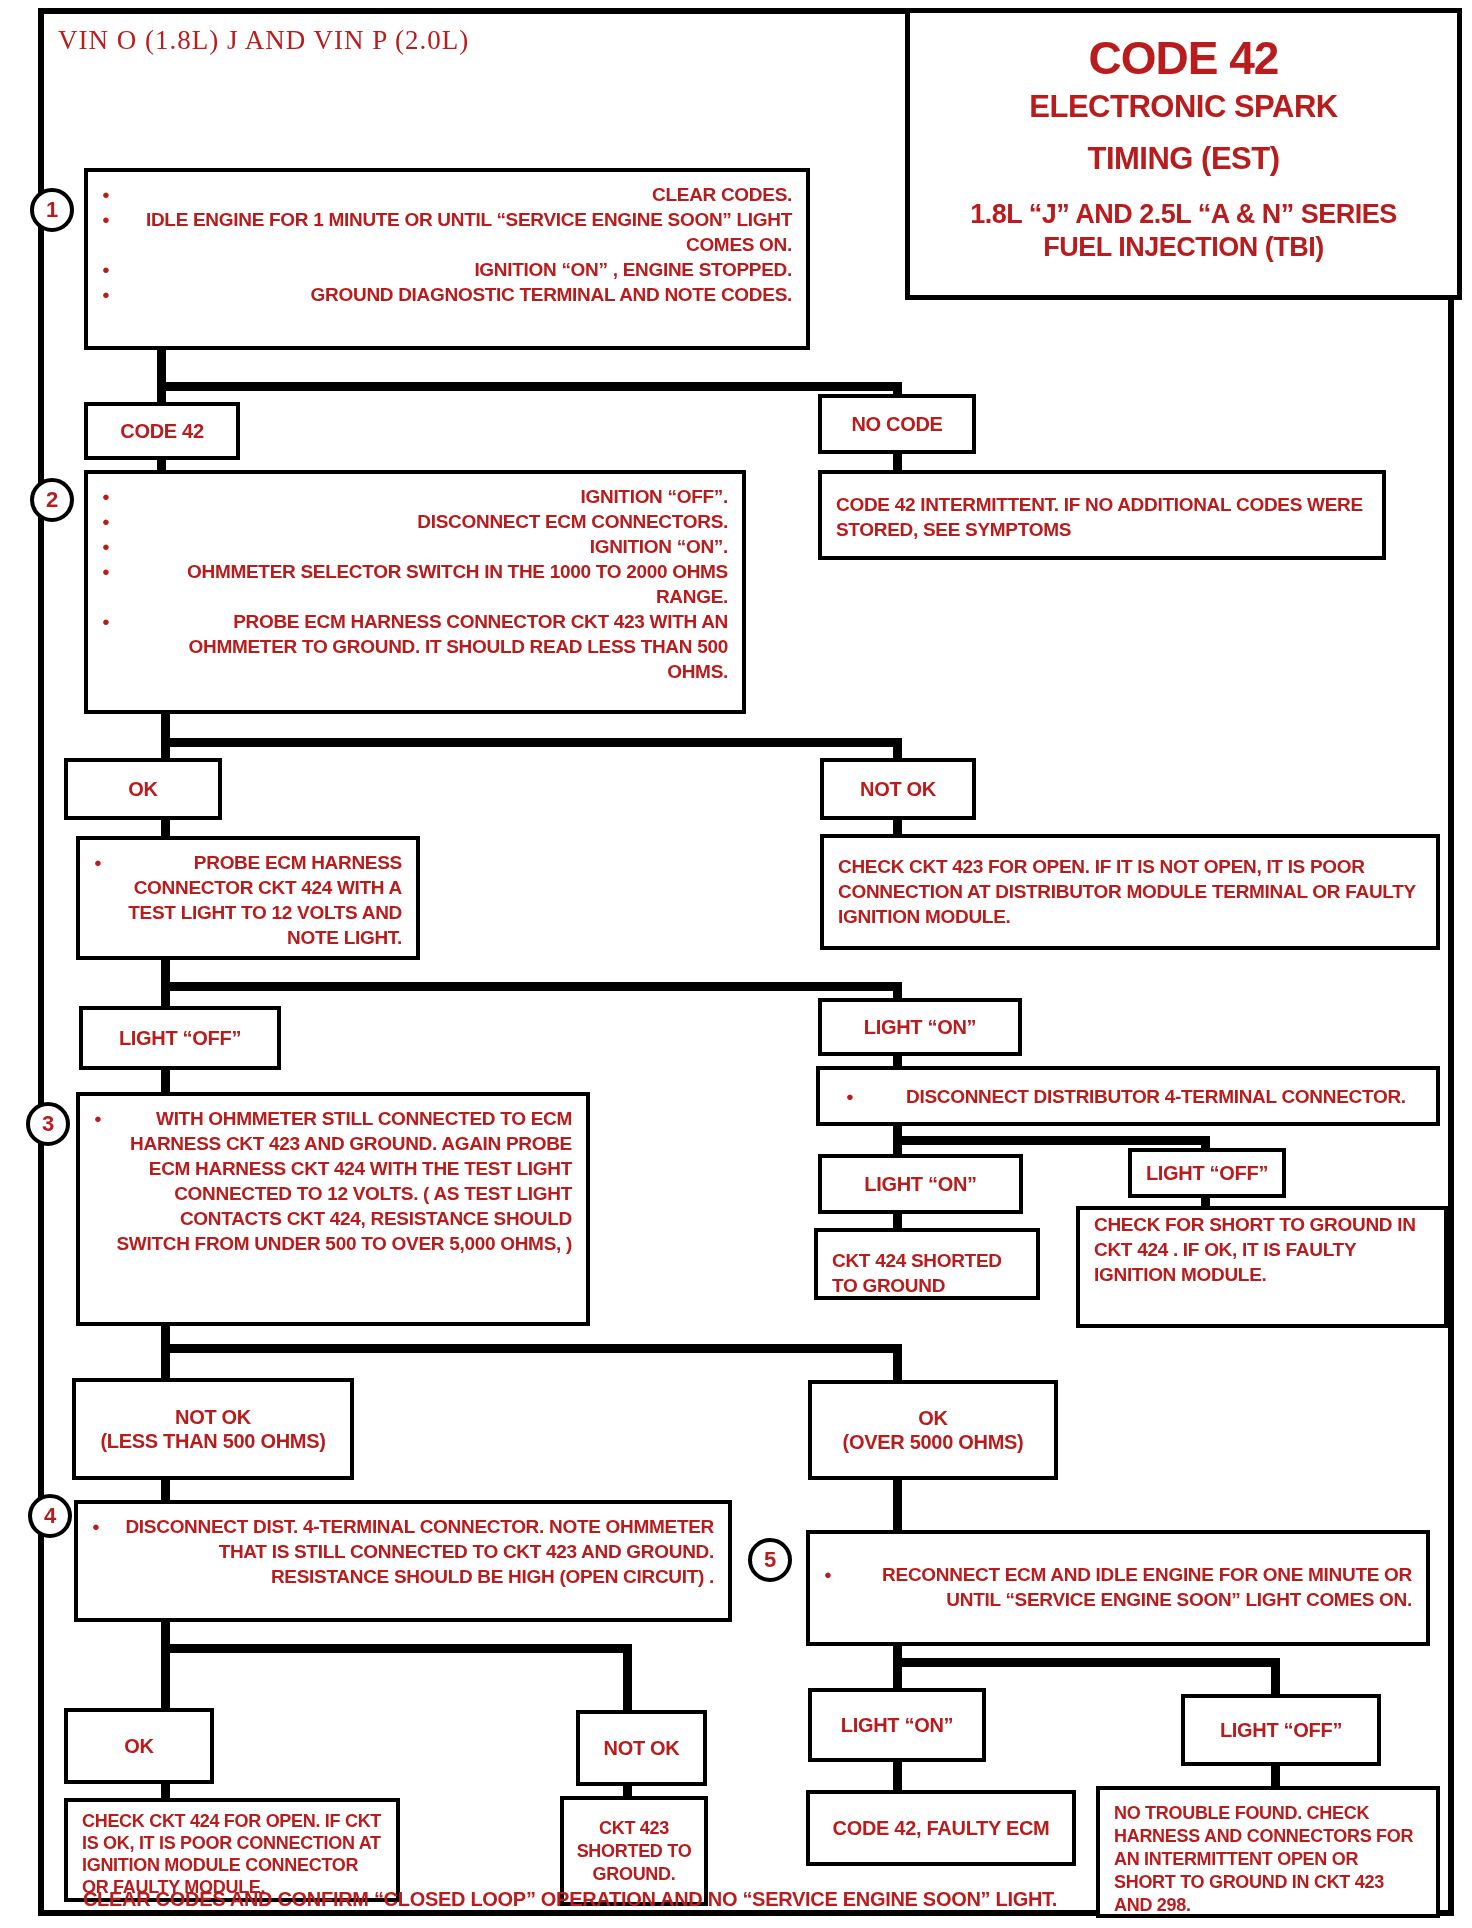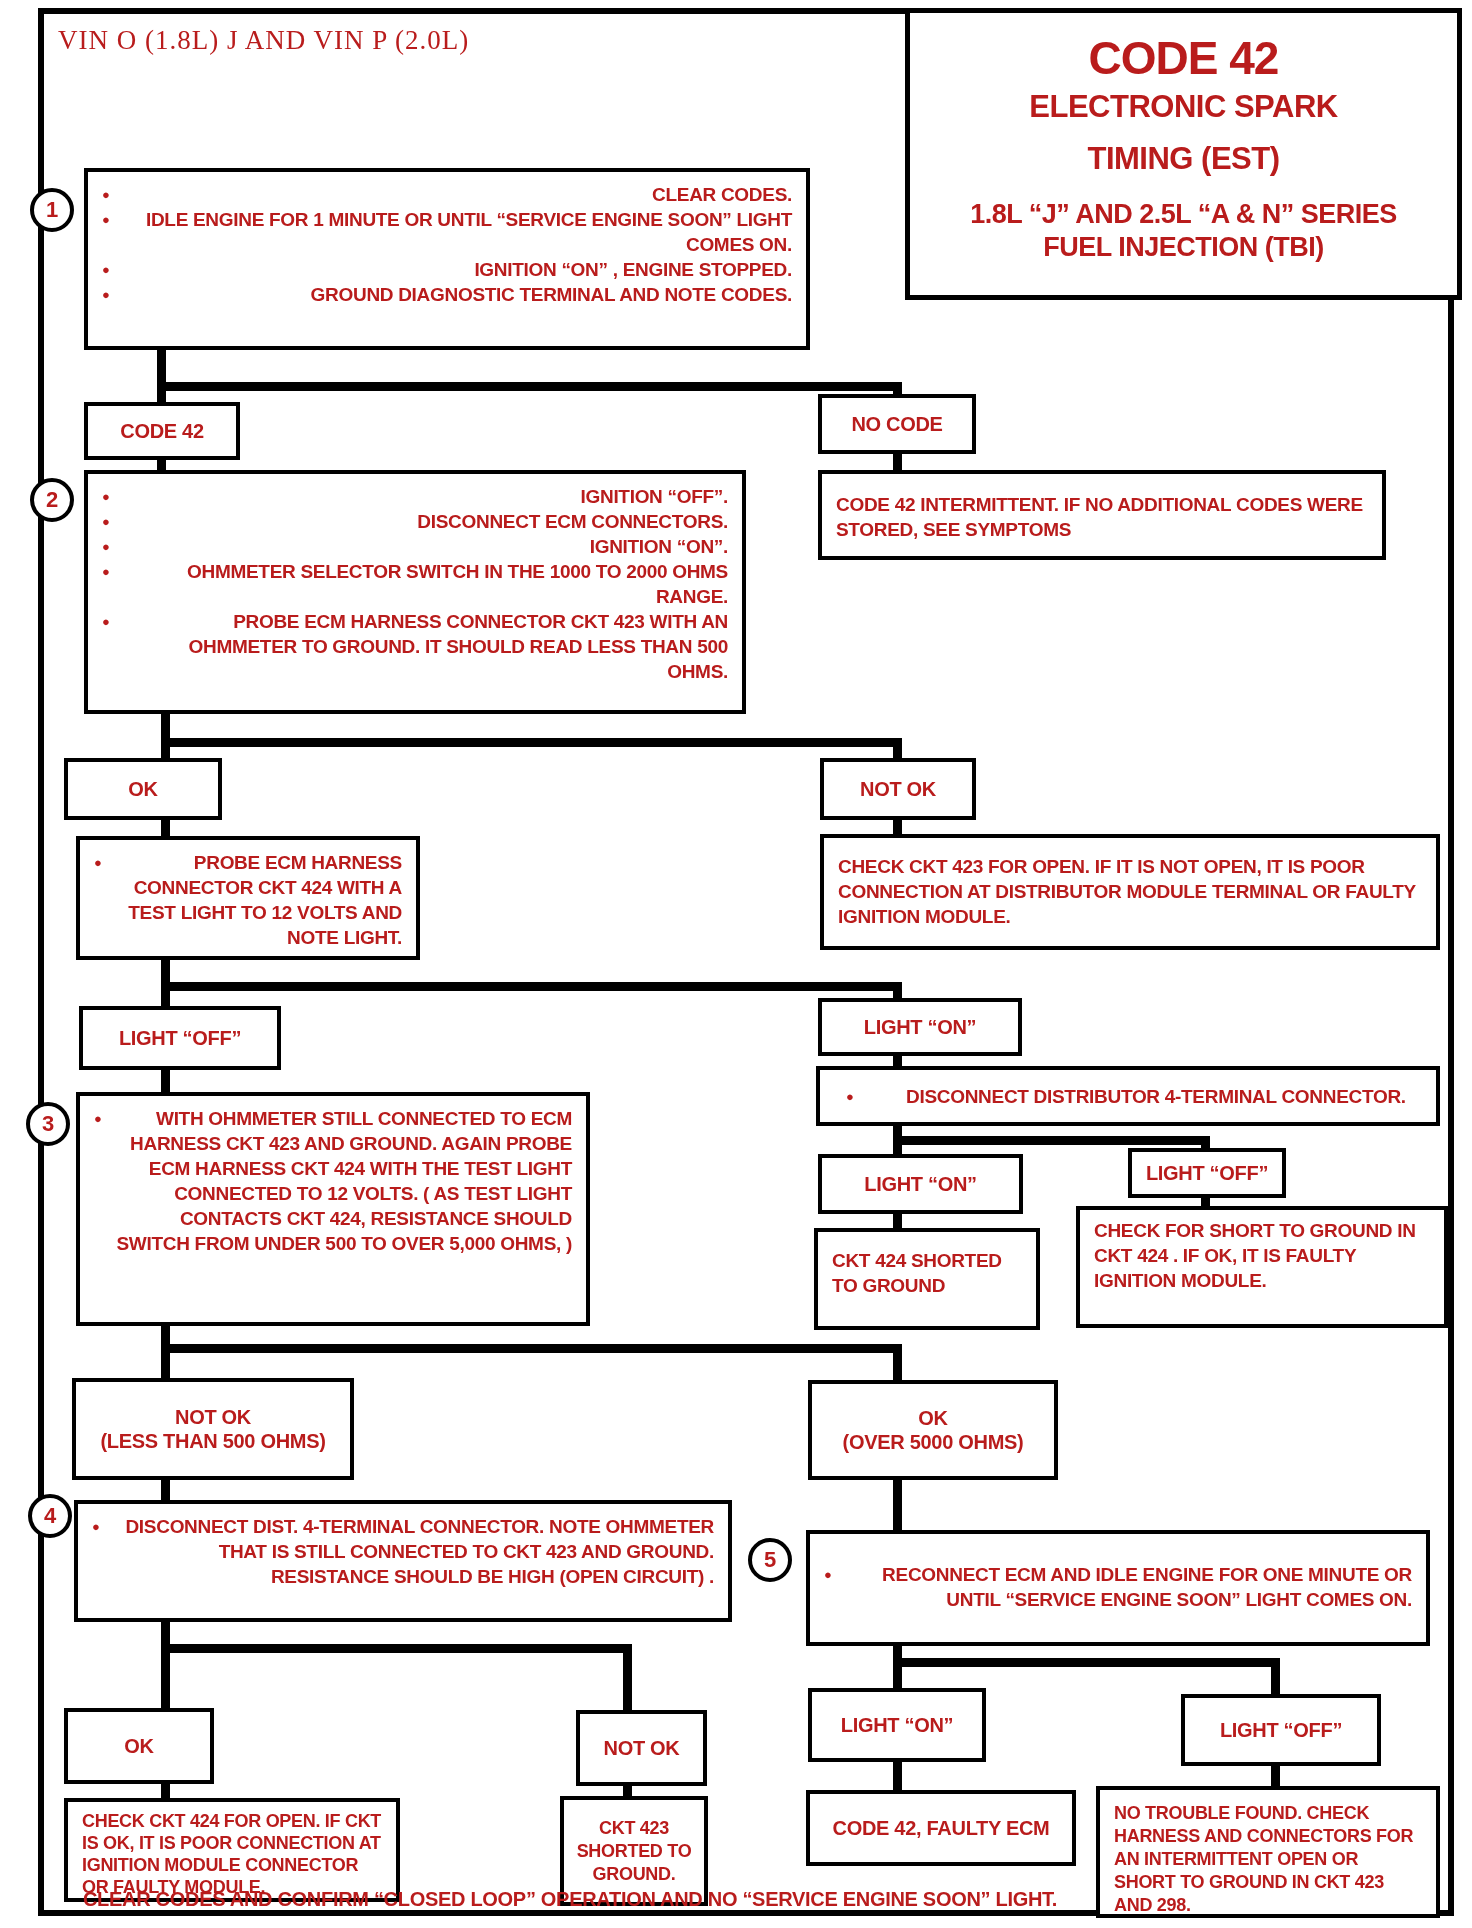--- a/index.html
+++ b/index.html
@@ -195,23 +195,23 @@
     <div class="disc-row">
       <span class="bullet">●</span>
       <span>DISCONNECT DISTRIBUTOR 4-TERMINAL CONNECTOR.</span>
     </div>
   </div>
 
   <div class="node label-node" style="left:818px;top:1154px;width:205px;height:60px;">LIGHT “ON”</div>
 
   <div class="node label-node" style="left:1128px;top:1148px;width:158px;height:50px;">LIGHT “OFF”</div>
 
-  <div class="node txt" style="left:814px;top:1228px;width:226px;height:102px;padding:16px 14px;">CKT 424 SHORTED TO GROUND</div>
-
-  <div class="node txt" style="left:1076px;top:1206px;width:372px;height:122px;padding:8px 14px;">CHECK FOR SHORT TO GROUND IN CKT 424 . IF OK, IT IS FAULTY IGNITION MODULE.</div>
+  <div class="node txt" style="left:814px;top:1228px;width:226px;height:72px;padding:16px 14px;">CKT 424 SHORTED TO GROUND</div>
+
+  <div class="node txt" style="left:1076px;top:1206px;width:372px;height:122px;padding:2px 14px;">CHECK FOR SHORT TO GROUND IN CKT 424 . IF OK, IT IS FAULTY IGNITION MODULE.</div>
 
   <div class="node label-node" style="left:72px;top:1378px;width:282px;height:102px;flex-direction:column;">
     <div>NOT OK</div>
     <div>(LESS THAN 500 OHMS)</div>
   </div>
 
   <div class="node label-node" style="left:808px;top:1380px;width:250px;height:100px;flex-direction:column;">
     <div>OK</div>
     <div>(OVER 5000 OHMS)</div>
   </div>

